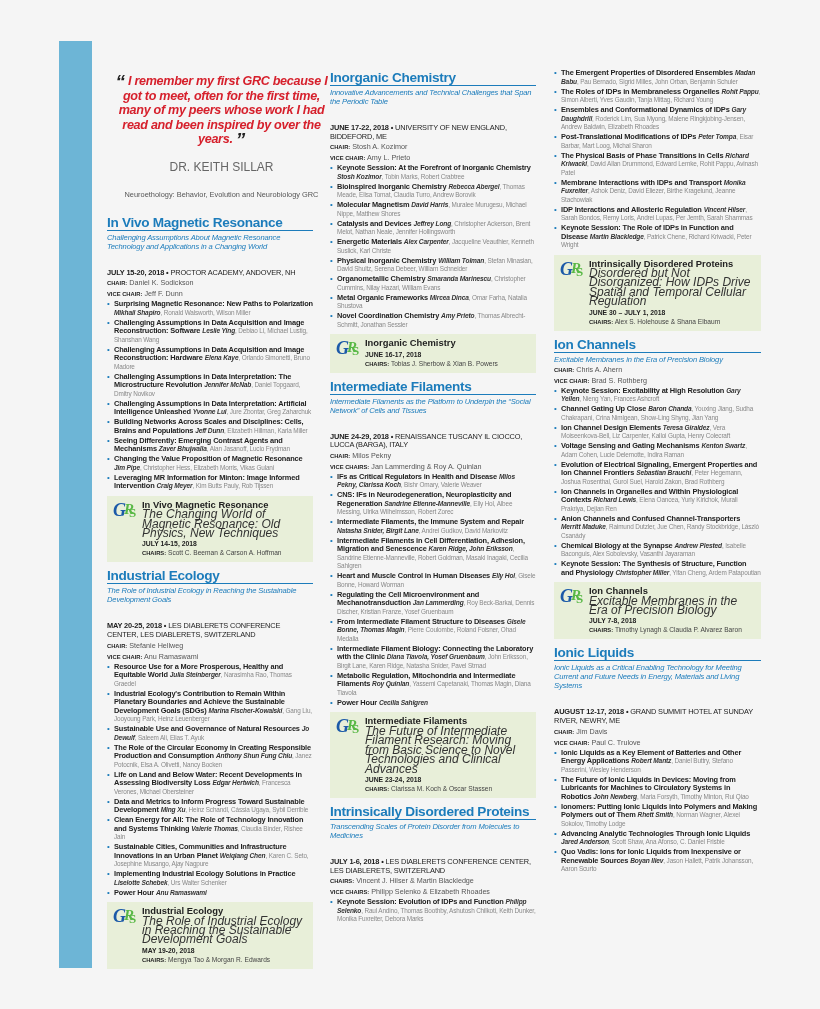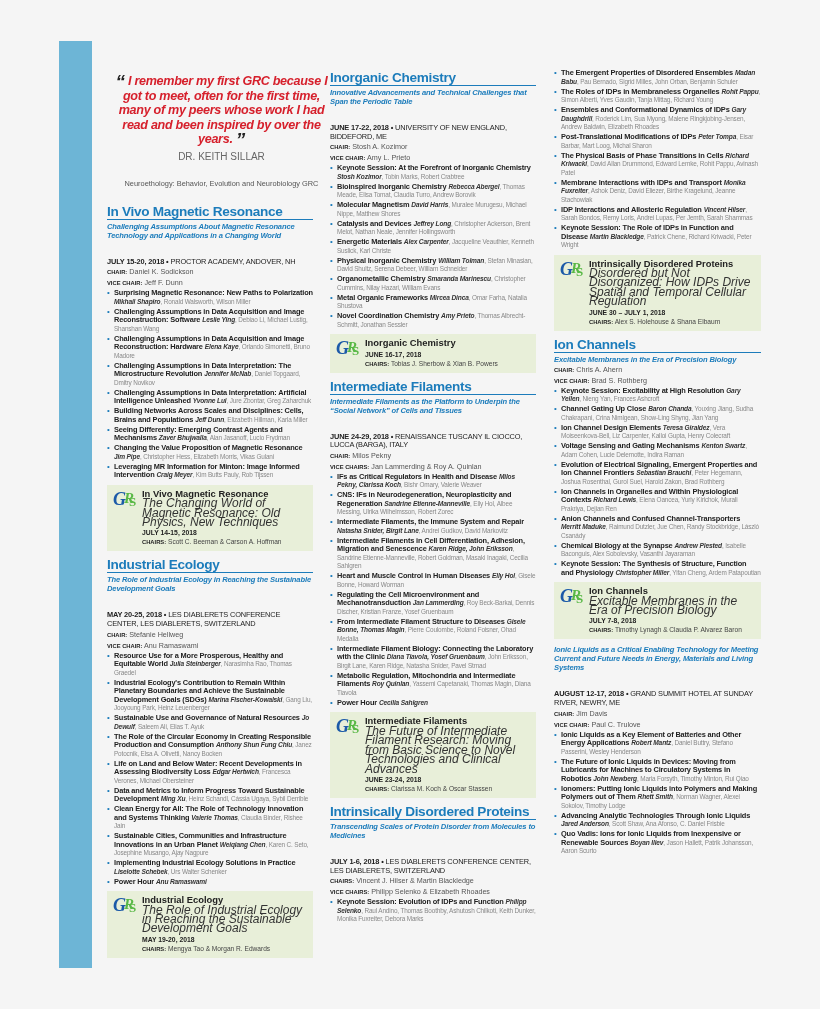--- a/index.html
+++ b/index.html
@@ -7,26 +7,26 @@
          font-family:"Liberation Sans", sans-serif; color:#222; }
   .sidebar { position:absolute; left:59px; top:41px; width:33px; height:927px; background:#6db5d6; }
   .col { position:absolute; top:66px; }
   .col1 { left:107px; width:206px; }
   .col2 { left:330px; width:206px; top:70px; }
   .col3 { left:554px; width:207px; top:68px; }
 
   .quote { text-align:center; margin:8px 0 0 -14px; width:225px;padding-left:16px; }
   .quote .qtext { color:#d6202c; font-weight:bold; font-style:italic; font-size:12.6px; line-height:14.5px; font-family:"Liberation Sans", sans-serif; letter-spacing:-0.3px; }
   .quote .qmark { color:#222; font-size:19px; font-weight:bold; font-style:italic; line-height:10px; vertical-align:-3px; }
-  .quote .qauthor { color:#666; font-size:10px; margin-top:5px; line-height:9px; }
+  .quote .qauthor { color:#666; font-size:12px; margin-top:16px; line-height:9px; }
   .quote .qgrc { color:#555; font-size:7.4px; line-height:9px;margin-top:18px; }
 
   .sec { margin-bottom:4px; }
   .sec-title { color:#1c7cbb; font-weight:bold; font-size:13.6px; line-height:15px; border-bottom:1.5px solid #1c7cbb; padding-bottom:0px; letter-spacing:-0.3px; }
-  .sec-sub { color:#1c7cbb; font-weight:bold; font-style:italic; font-size:7.6px; line-height:9px; margin-top:2px; letter-spacing:-0.15px; }
+  .sec-sub { color:#1c7cbb; font-weight:normal; font-style:italic; font-size:7.6px; line-height:9px; margin-top:2px; letter-spacing:-0.15px; }
   .sec-date { font-size:7.4px; font-weight:bold; line-height:8.6px; margin-top:18px; color:#222; letter-spacing:-0.15px; }
   .sec-date .loc { font-weight:normal; }
   .role { font-size:7.2px; line-height:9px; color:#555; margin-top:1px; }
   .role .rl { font-weight:bold; font-size:5.8px; color:#222; }
   .items { list-style:none; padding:0; margin:1px 0 0 0; }
   .items li { position:relative; padding-left:7px; font-size:7.4px; line-height:8.5px; margin-bottom:1.5px; letter-spacing:-0.15px; }
   .items li::before { content:"•"; color:#1c7cbb; position:absolute; left:0; top:0; font-size:8px; }
   .items .t { font-weight:bold; color:#222; }
   .items .lead { font-style:italic; font-weight:bold; color:#333; font-size:6.6px; }
   .items .others { color:#888; font-size:6.4px; }
@@ -245,20 +245,21 @@
         </div>
         <div class="body">
           <div class="gt">Ion Channels</div>
           <div class="gs">Excitable Membranes in the Era of Precision Biology</div>
           <div class="gd">JULY 7-8, 2018</div>
           <div class="gc"><span class="rl">CHAIRS:</span> <span>Timothy Lynagh &amp; Claudia P. Alvarez Baron</span></div>
         </div>
       </div>
     </div>
   <div class="sec">
+      <div class="sec-title">Ionic Liquids</div>
       <div class="sec-sub">Ionic Liquids as a Critical Enabling Technology for Meeting Current and Future Needs in Energy, Materials and Living Systems</div>
       <div class="sec-date"><span>AUGUST 12-17, 2018</span> • <span class="loc">GRAND SUMMIT HOTEL AT SUNDAY RIVER, NEWRY, ME</span></div>
       <div class="role"><span class="rl">CHAIR:</span> <span>Jim Davis</span></div>
       <div class="role"><span class="rl">VICE CHAIR:</span> <span>Paul C. Trulove</span></div>
       <ul class="items">
         <li><span class="t">Ionic Liquids as a Key Element of Batteries and Other Energy Applications</span>  <span class="lead">Robert Mantz</span><span class="others">, Daniel Buttry, Stefano Passerini, Wesley Henderson</span></li>
         <li><span class="t">The Future of Ionic Liquids in Devices: Moving from Lubricants for Machines to Circulatory Systems in Robotics</span>  <span class="lead">John Newberg</span><span class="others">, Maria Forsyth, Timothy Minton, Rui Qiao</span></li>
         <li><span class="t">Ionomers: Putting Ionic Liquids into Polymers and Making Polymers out of Them</span>  <span class="lead">Rhett Smith</span><span class="others">, Norman Wagner, Alexei Sokolov, Timothy Lodge</span></li>
         <li><span class="t">Advancing Analytic Technologies Through Ionic Liquids</span>  <span class="lead">Jared Anderson</span><span class="others">, Scott Shaw, Ana Afonso, C. Daniel Frisbie</span></li>
         <li><span class="t">Quo Vadis: Ions for Ionic Liquids from Inexpensive or Renewable Sources</span>  <span class="lead">Boyan Iliev</span><span class="others">, Jason Hallett, Patrik Johansson, Aaron Scurto</span></li>

